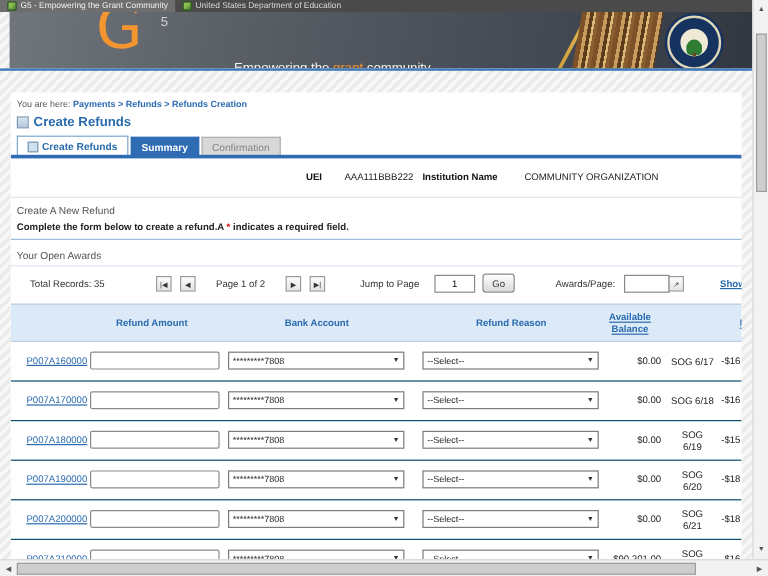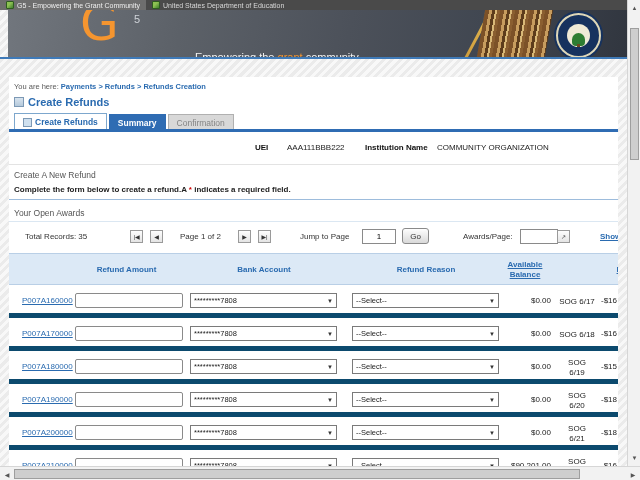--- a/index.html
+++ b/index.html
@@ -41,21 +41,21 @@
   .ptitle .txt{font-size:11px;font-weight:bold;color:#2a6bb0;}
   .tabs{position:absolute;left:5px;top:36px;display:flex;align-items:flex-end;gap:2px;height:17px;}
   .tab{height:15px;display:flex;align-items:center;gap:3px;padding:0 8px;font-size:8.5px;font-weight:bold;white-space:nowrap;cursor:pointer;}
   .tab.active{background:#fff;border:1px solid #7da7cd;border-bottom:none;color:#2a6bb0;height:16px;}
   .tab.blue{background:#2f6cb3;border:1px solid #2f6cb3;border-bottom:none;color:#fff;}
   .tab.disabled{background:#d8d8d8;border:1px solid #b0b0b0;border-bottom:none;color:#858585;font-weight:normal;}
   .tab-ico{width:7px;height:7px;border:1px solid #7d99b5;background:#cfe0ef;display:inline-block;}
   .tabline{position:absolute;left:0;top:52px;width:609px;height:3px;background:#2f6cb3;}
   .uei-lbl{position:absolute;left:246px;top:66px;font-size:8px;font-weight:bold;color:#111;}
   .uei-val{position:absolute;left:278px;top:66px;font-size:8px;color:#222;}
-  .inst-lbl{position:absolute;left:356px;top:66px;font-size:8px;font-weight:bold;color:#111;}
+  .inst-lbl{position:absolute;left:343px;top:66px;font-size:8px;font-weight:bold;color:#111;}
   .inst-val{position:absolute;left:428px;top:66px;font-size:8px;color:#222;}
   .hr1{position:absolute;left:0;top:87px;width:609px;height:1px;background:#e3e3e3;}
   .sec1{position:absolute;left:5px;top:93px;font-size:8.5px;color:#555;}
   .instr{position:absolute;left:5px;top:108px;font-size:8px;font-weight:bold;color:#222;}
   .instr .star{color:#cc0000;}
   .hr2{position:absolute;left:0;top:122px;width:609px;height:1px;background:#9dbcdc;}
   .sec2{position:absolute;left:5px;top:131px;font-size:8.5px;color:#555;}
   .hr3{position:absolute;left:0;top:144px;width:609px;height:1px;background:#dbe7f2;}
   
   .pag{position:absolute;left:0;top:145px;width:609px;height:30px;font-size:8px;color:#333;}
@@ -65,21 +65,21 @@
   .pag input{position:absolute;top:7px;height:13px;border:1px solid #8a8a8a;font-size:8px;font-family:"Liberation Sans",sans-serif;padding:0 2px;box-sizing:content-box;}
   .gobtn{position:absolute;left:393px;top:6px;width:27px;height:16px;border:1px solid #8a8a8a;border-radius:3px;
     background:linear-gradient(#fefefe,#d9d9d9);font-size:8px;color:#333;display:flex;align-items:center;justify-content:center;cursor:pointer;box-sizing:border-box;}
   .ppbtn{left:548px;}
   .showall{position:absolute;left:591px;top:10px;font-size:8px;font-weight:bold;color:#2a6bb0;text-decoration:underline;white-space:nowrap;cursor:pointer;}
   
   .thead{position:absolute;left:0;top:176px;width:609px;height:32px;background:#dce9f6;border-top:1px solid #b9cfe6;border-bottom:1px solid #b9cfe6;box-sizing:border-box;}
   .th{position:absolute;top:0;height:32px;display:flex;align-items:center;justify-content:center;text-align:center;
     font-size:8px;font-weight:bold;color:#2a6bb0;line-height:1.25;}
   .th.sort{text-decoration:underline;cursor:pointer;}
-  .trow{position:absolute;left:0;width:609px;height:33px;border-bottom:5px solid #0c4a6e;box-sizing:border-box;}
+  .trow{position:absolute;left:0;width:609px;height:33px;border-bottom:1px solid #0c4a6e;box-sizing:border-box;}
   .award{position:absolute;left:13px;top:11px;font-size:8px;color:#2a6bb0;text-decoration:underline;cursor:pointer;white-space:nowrap;}
   .amt{position:absolute;left:66px;top:8px;width:100px;height:13px;border:1px solid #8a8a8a;border-radius:2px;font-size:8px;font-family:"Liberation Sans",sans-serif;padding:0 3px;}
   .sel{position:absolute;top:8px;width:147px;height:15px;border:1px solid #7a7a7a;background:#fff;display:flex;align-items:center;
     font-size:7.5px;color:#222;padding:0 3px;box-sizing:border-box;cursor:pointer;}
   .sel .arr{margin-left:auto;font-size:6px;color:#333;}
   .sel.bank{left:181px;}
   .sel.reason{left:343px;}
   .bal{position:absolute;left:480px;top:11px;width:62px;text-align:right;font-size:8px;color:#222;}
   .ref{position:absolute;left:546px;top:0;width:44px;height:33px;display:flex;align-items:center;justify-content:center;
     text-align:center;font-size:8px;color:#222;white-space:pre-line;line-height:1.25;}

